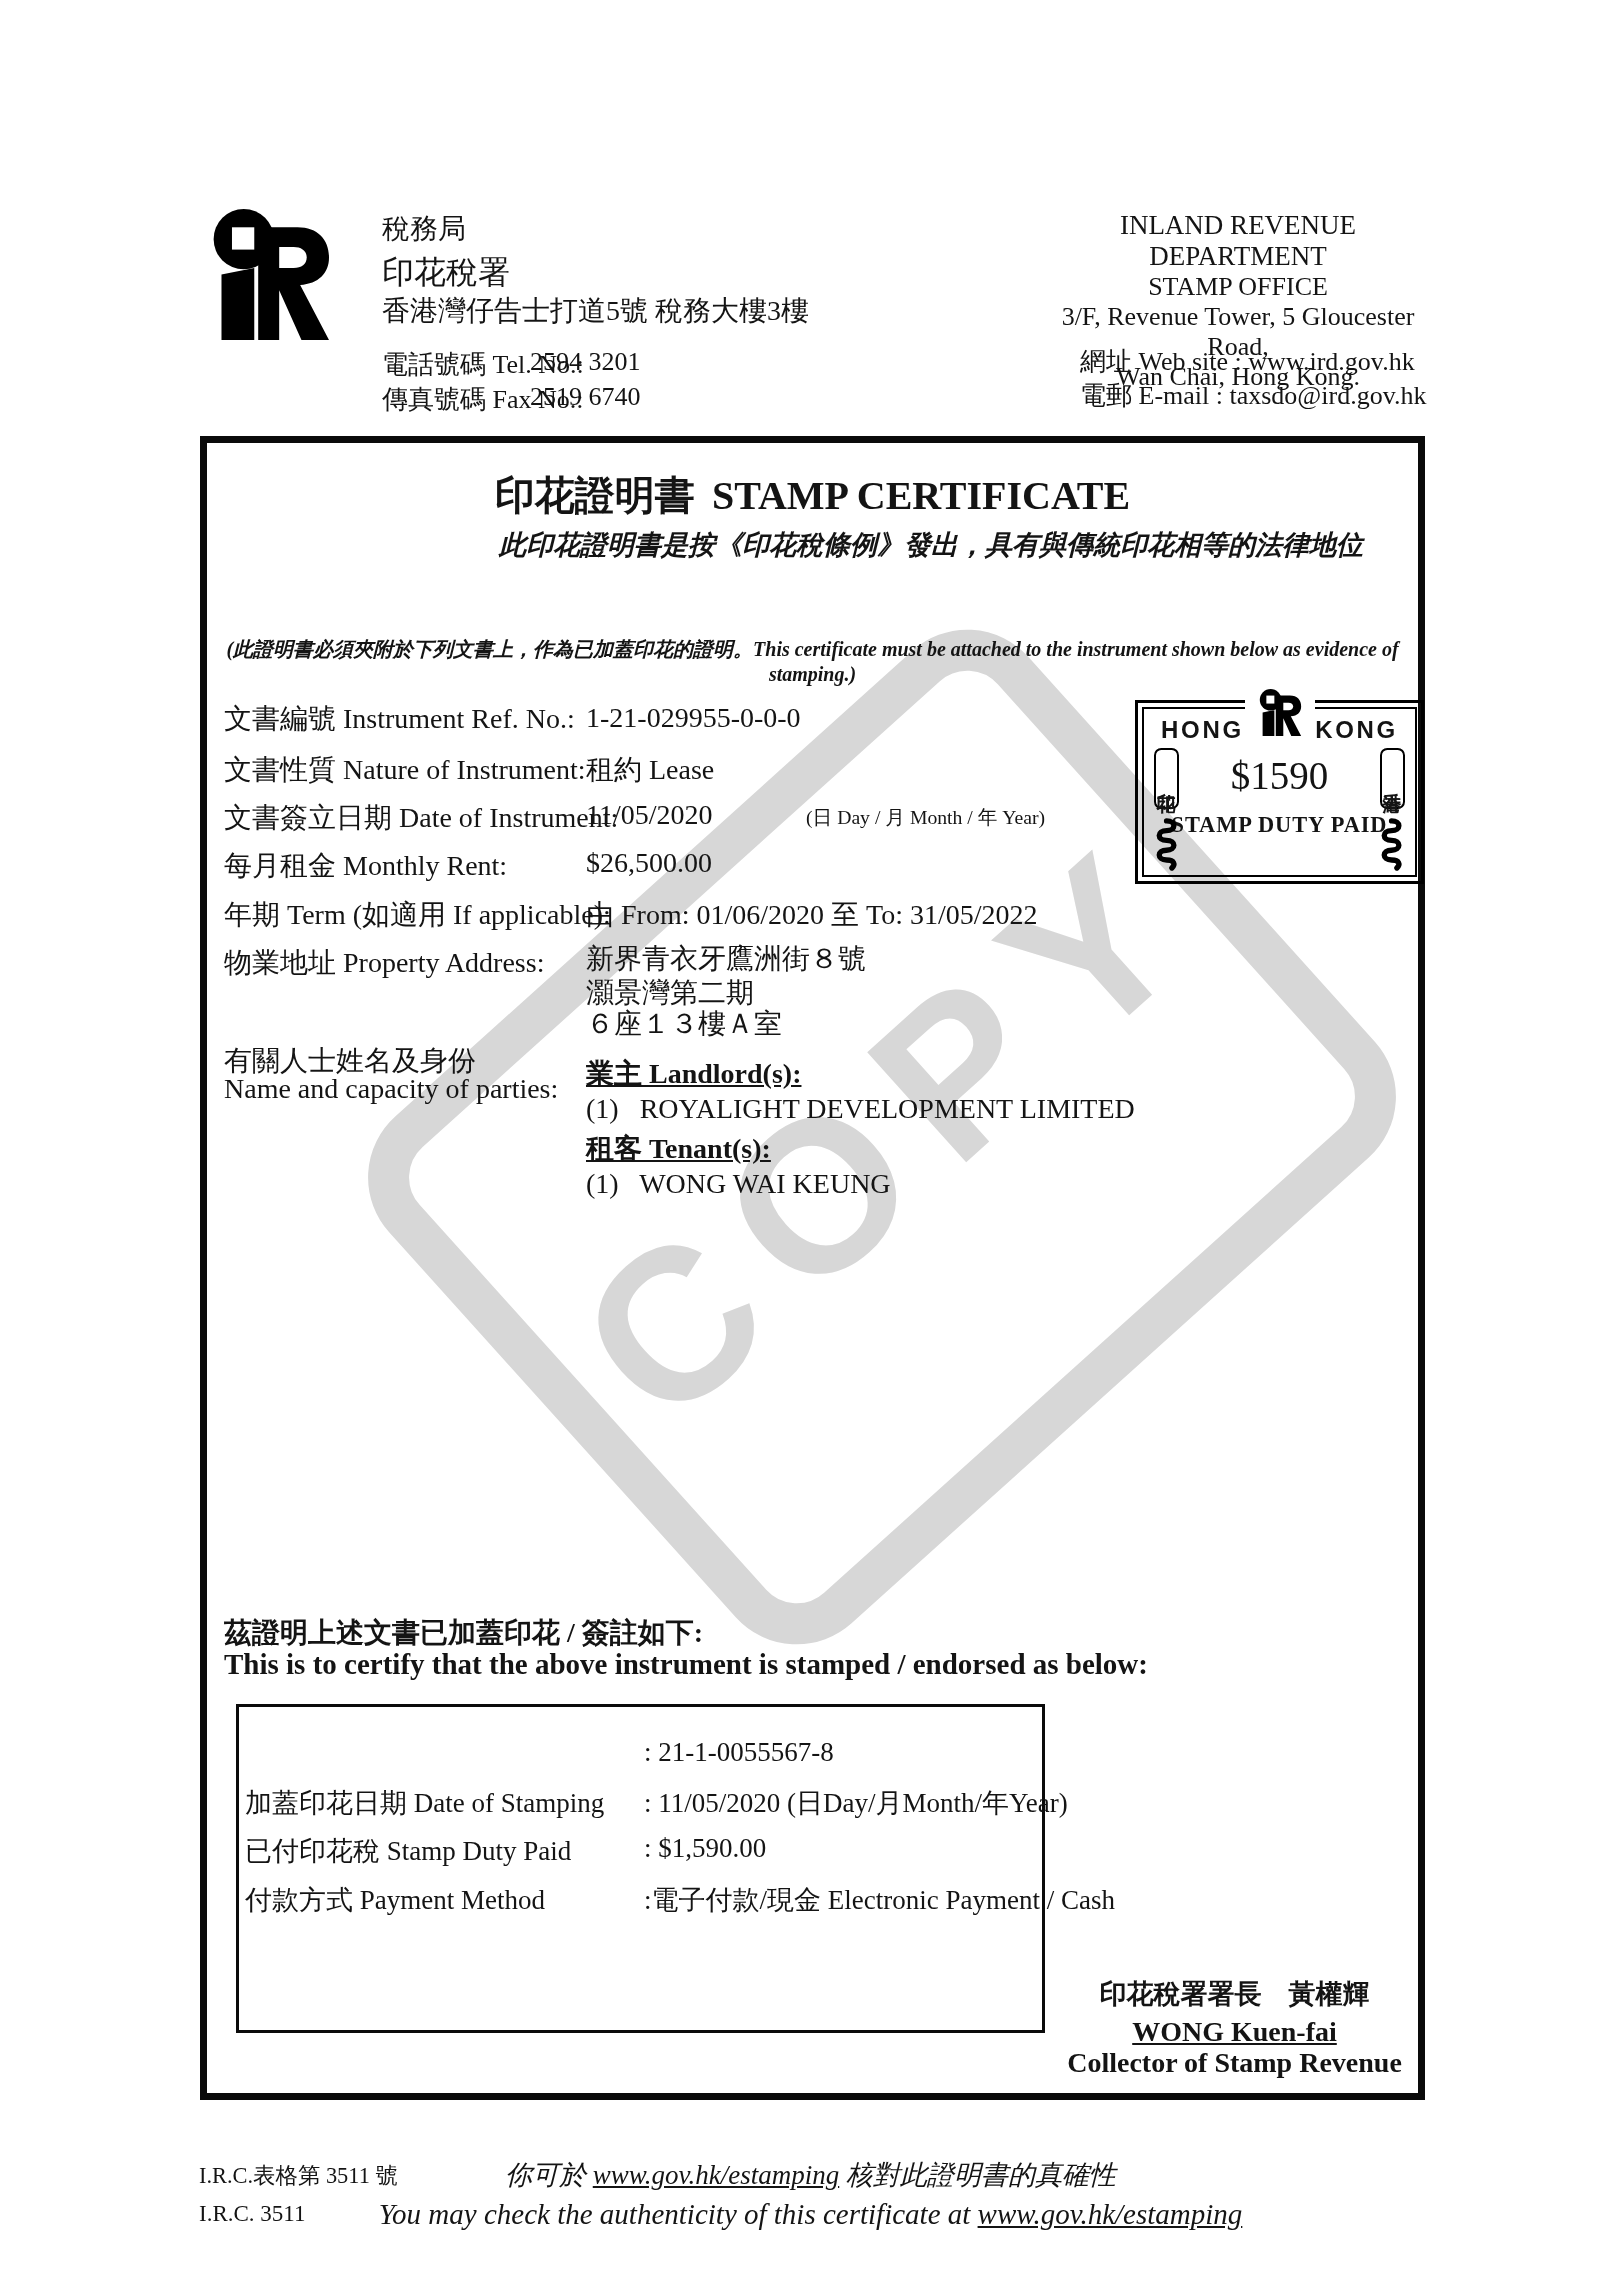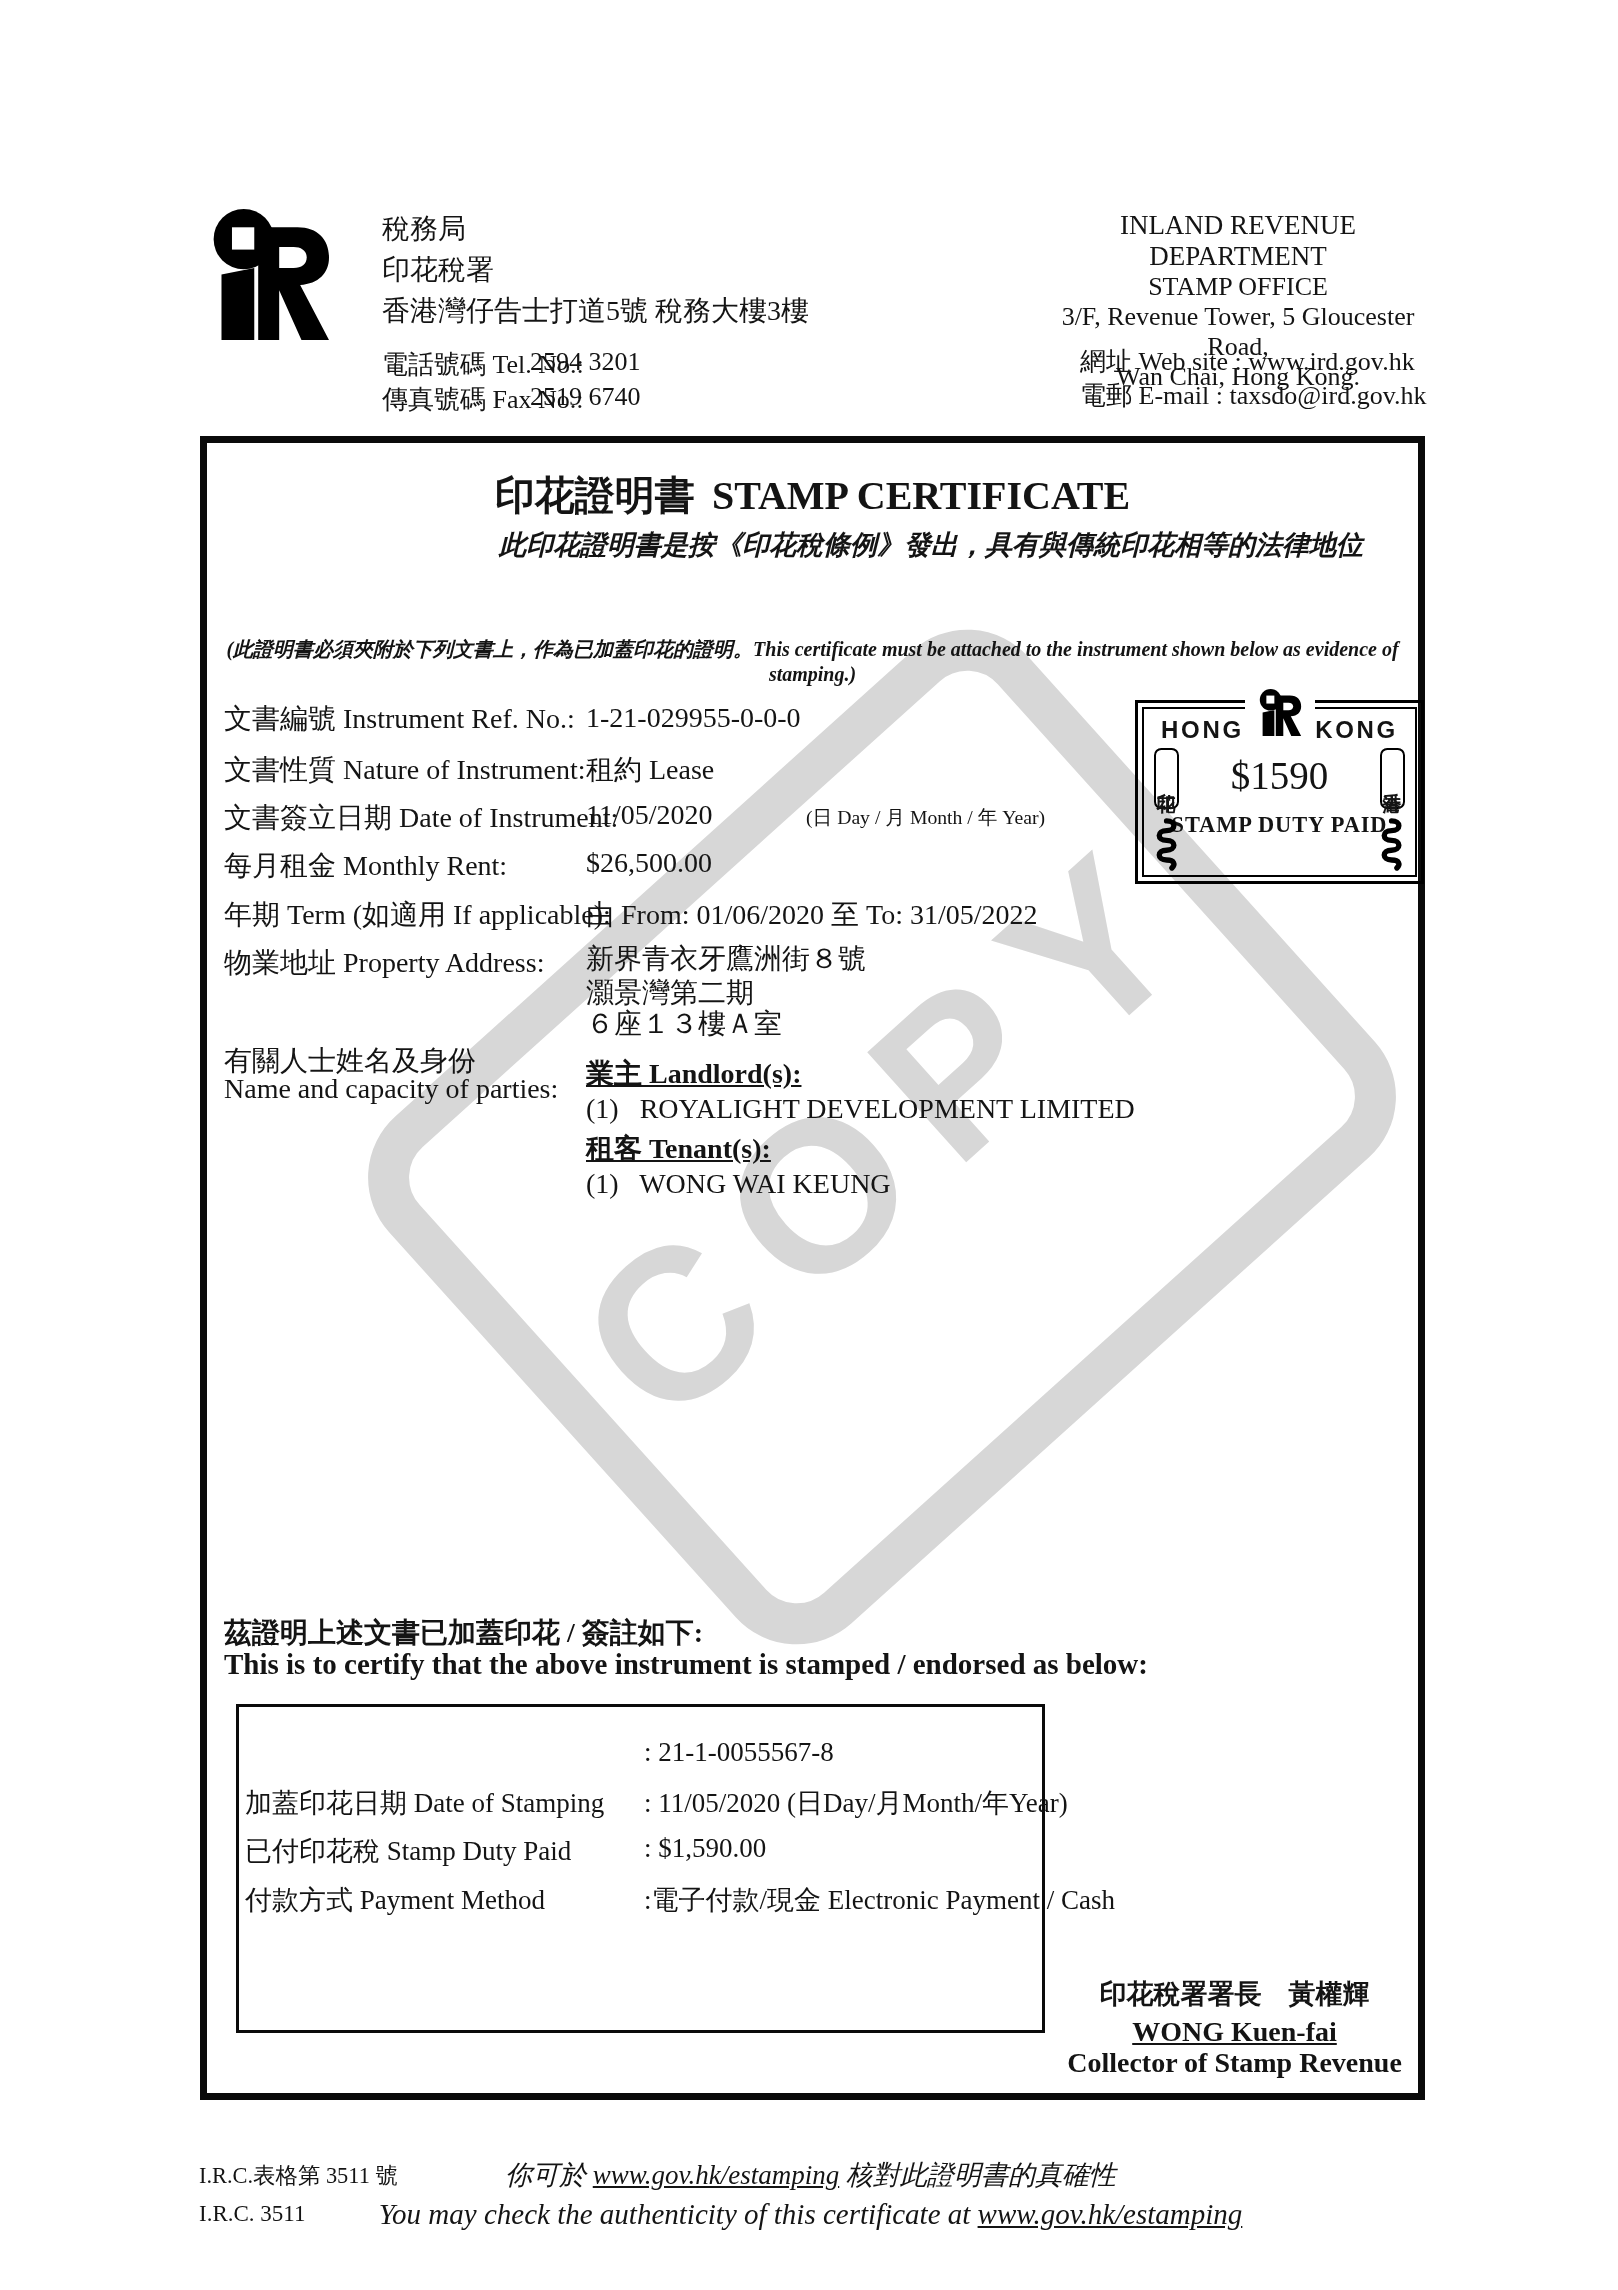--- a/index.html
+++ b/index.html
@@ -49,21 +49,21 @@
       <svg width="118" height="133" viewBox="0 0 90 100" xmlns="http://www.w3.org/2000/svg">
         <circle cx="25" cy="23" r="23" fill="#000"></circle>
         <rect x="16" y="14" width="17" height="17" fill="#fff"></rect>
         <polygon points="8,50 33,45 33,100 8,100" fill="#000"></polygon>
         <path d="M36 14 H66 C82 14 90 24 90 37 C90 49 82 57 68 58 L90 100 H69 L52 62 V100 H36 Z" fill="#000"></path>
         <path d="M52 29 H63 C69 29 73 32 73 37 C73 42 69 45 63 45 H52 Z" fill="#fff"></path>
       </svg>
     </span>
 
     <div class="abs" style="left:382px;top:210px;font-size:28px;">稅務局</div>
-    <div class="abs" style="left:382px;top:251px;font-size:28px;">印花稅署</div>
+    <div class="abs" style="left:382px;top:251px;font-size:32px;">印花稅署</div>
     <div class="abs" style="left:382px;top:292px;font-size:28px;">香港灣仔告士打道5號 稅務大樓3樓</div>
 
     <div class="abs" style="left:382px;top:347px;font-size:26px;">電話號碼 Tel. No.:</div>
     <div class="abs" style="left:530px;top:347px;font-size:26px;">2594 3201</div>
     <div class="abs" style="left:382px;top:382px;font-size:26px;">傳真號碼 Fax No.:</div>
     <div class="abs" style="left:530px;top:382px;font-size:26px;">2519 6740</div>
 
     <div class="abs ctr" style="left:1057px;top:210px;width:362px;">
       <div style="font-size:27px;line-height:31px;">INLAND REVENUE DEPARTMENT</div>
       <div style="font-size:26px;line-height:30px;">STAMP OFFICE</div>

